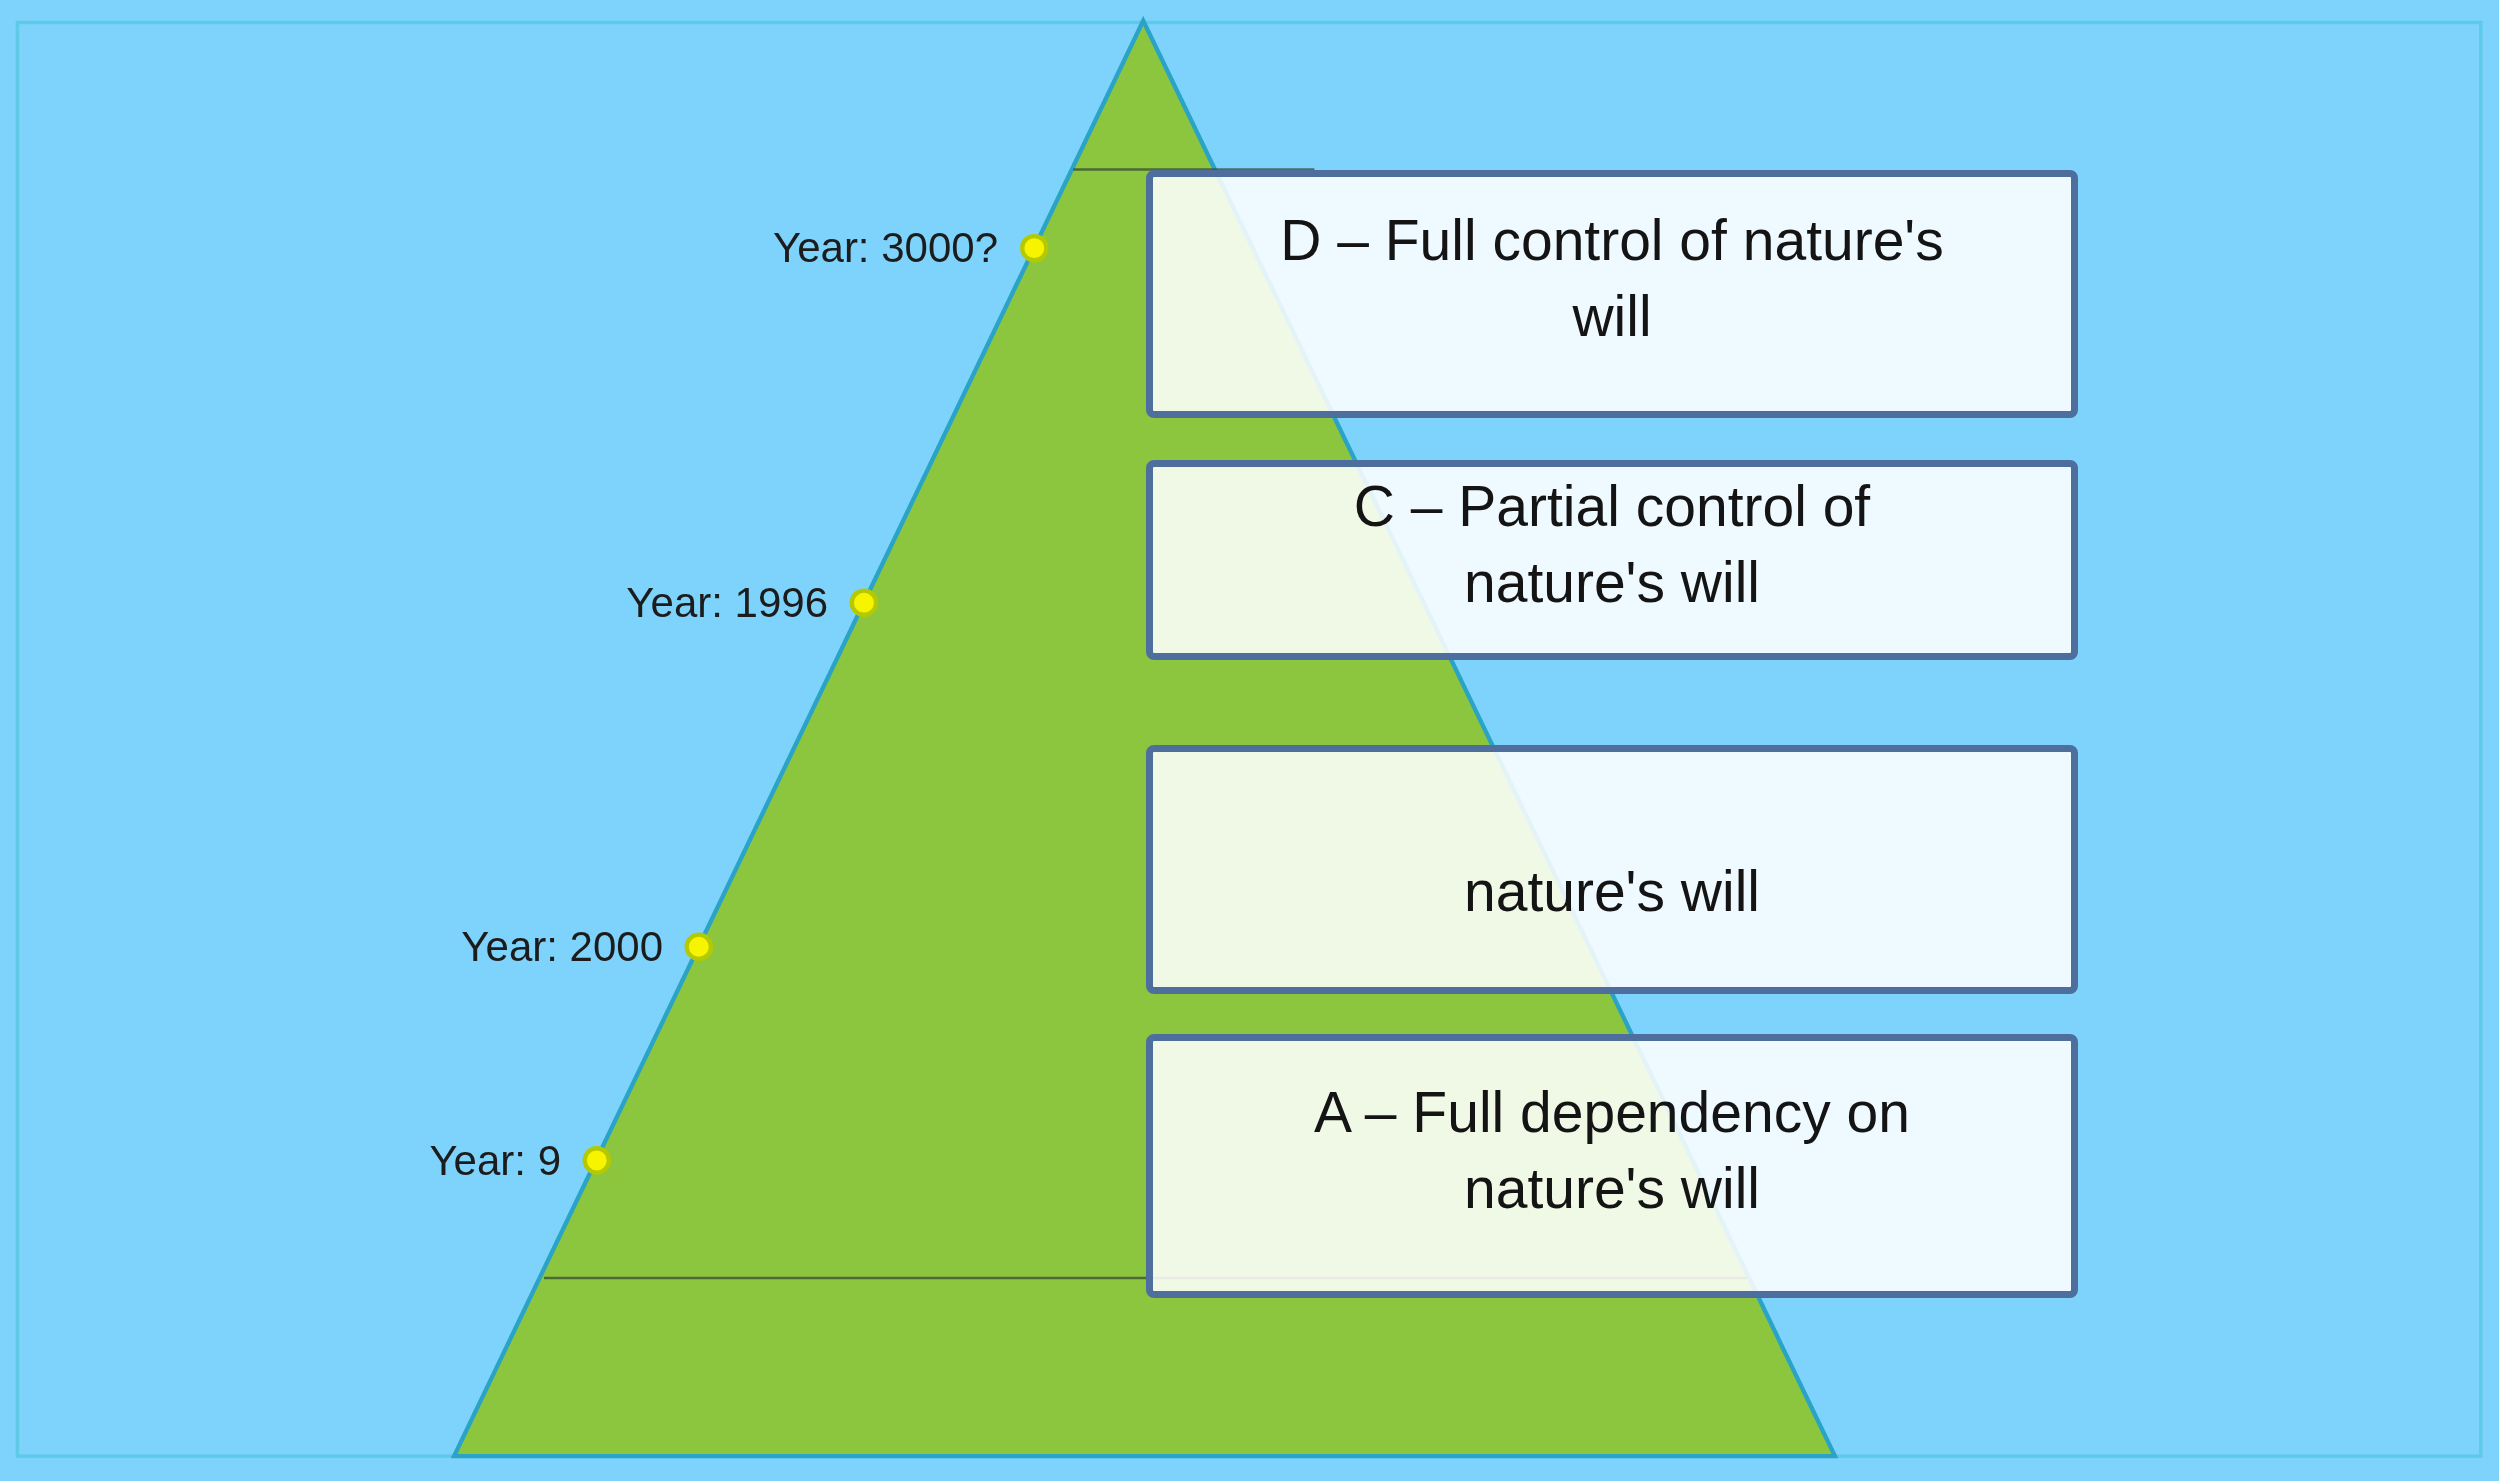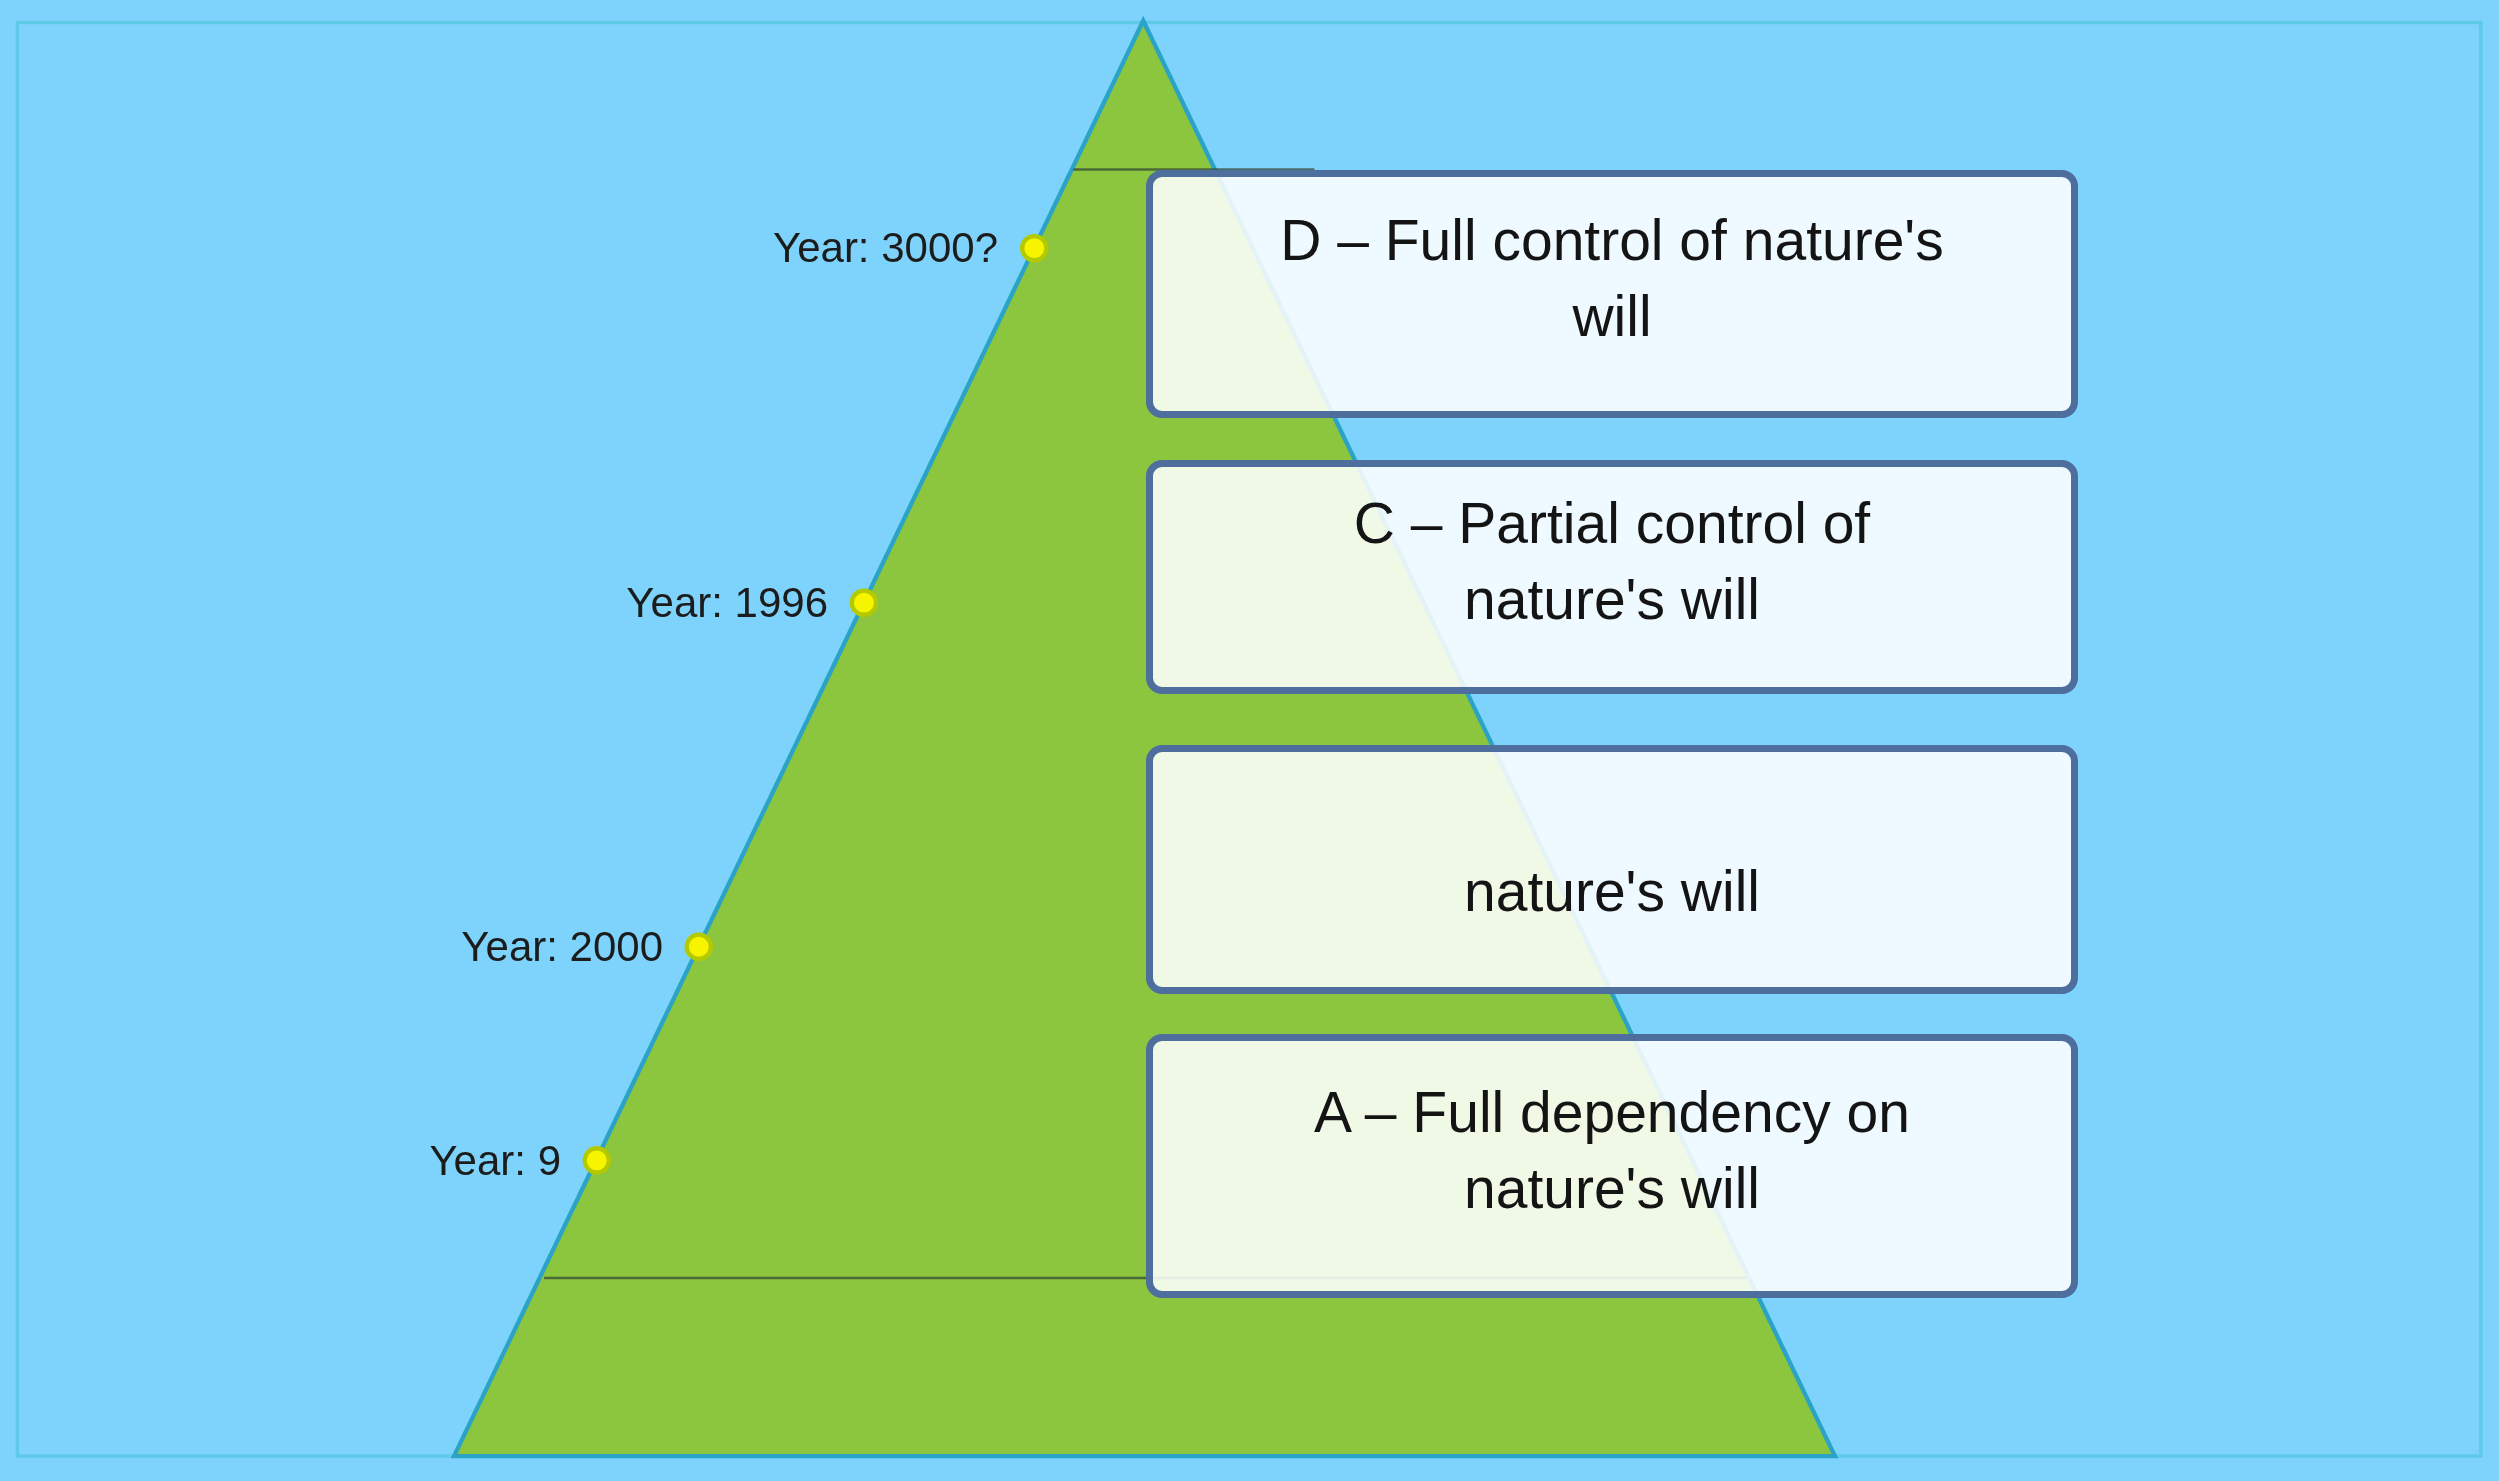--- a/index.html
+++ b/index.html
@@ -52,21 +52,21 @@
     text-align: right;
   }
   .stage-box {
     position: absolute;
     z-index: 2;
     left: 1146px;
     width: 932px;
     box-sizing: border-box;
     background: var(--box_fill);
     border: 7px solid var(--box_border);
-    border-radius: 16px;
+    border-radius: 8px;
     display: flex;
     align-items: center;
     justify-content: center;
     padding: 14px 26px 45px 26px;
   }
   .stage-text {
     font-size: 57px;
     line-height: 1.32;
     color: var(--box_text);
     text-align: center;
@@ -93,21 +93,21 @@
   <div class="year-label" style="right:1837px; top:920px">Year: 2000</div>
   <div class="year-label" style="right:1939px; top:1134px">Year: 9</div>
 
   <div class="stage-box" style="top:170px; height:248px">
     <div class="stage-text">
       <span>D – Full control of nature's</span><br>
       <span>will</span>
     </div>
   </div>
 
-  <div class="stage-box" style="top:460px; height:234px">
+  <div class="stage-box" style="top:460px; height:200px">
     <div class="stage-text">
       <span>C – Partial control of</span><br>
       <span>nature's will</span>
     </div>
   </div>
 
   <div class="stage-box" style="top:745px; height:249px">
     <div class="stage-text">
       <br>
       <span>nature's will</span>

